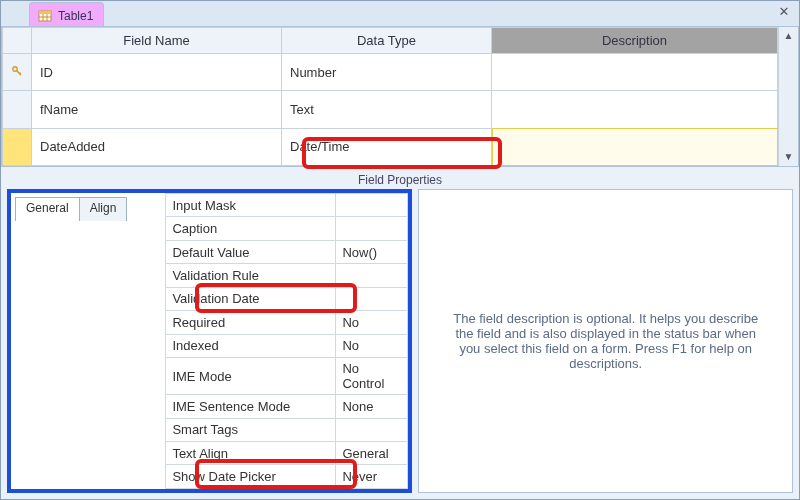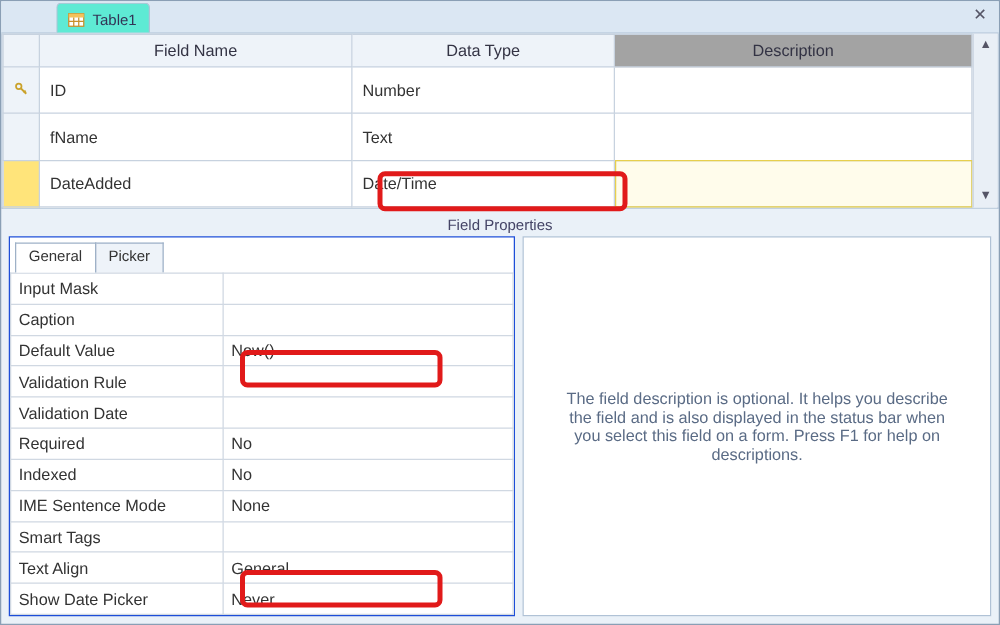--- a/index.html
+++ b/index.html
@@ -23,23 +23,23 @@
   .titlebar {
     height: 26px;
     position: relative;
     background: #dbe7f3;
     border-bottom: 1px solid #b0c2d6;
     display: flex;
     align-items: flex-end;
   }
   .tab-title {
     height: 24px;
-    margin-left: 44px;
+    margin-left: 28px;
     padding: 2px 10px 0 8px;
-    background: #5eead4;
+    background: #f0abfc;
     border: 1px solid #b0c2d6;
     border-bottom: none;
     border-radius: 4px 4px 0 0;
     display: flex;
     align-items: center;
     gap: 6px;
     font-size: 12px;
     color: #335;
   }
   .tab-icon {
@@ -141,24 +141,25 @@
   
   .lower {
     flex: 1 1 auto;
     display: flex;
     gap: 6px;
     padding: 0 6px 6px 6px;
   }
   .props-panel {
     flex: 1 1 52%;
     background: #fff;
-    border: 1px solid #1d4ed8;
-    position: relative;
-    display: flex;
-    flex-direction: column;
+    border: 4px solid #1d4ed8;
+    position: relative;
+    display: flex;
+    flex-direction: row;
+    gap: 39px;
   }
   .help-panel {
     flex: 1 1 48%;
     background: #fff;
     border: 1px solid #b0c2d6;
     display: flex;
     align-items: center;
     justify-content: flex-end;
     padding: 20px 26px;
     color: #5a6b85;
@@ -272,21 +273,21 @@
     <div class="hl-red hl-dt"></div>
   </div>
 
   <div class="props-label">Field Properties</div>
 
   <div class="lower">
 
     <div class="props-panel">
       <div class="prop-tabs">
         <div class="prop-tab active">General</div>
-        <div class="prop-tab">Picker</div>
+        <div class="prop-tab">Align</div>
       </div>
       <table class="prop-table">
         <tbody>
           <tr>
               <td class="label">Input Mask</td>
               <td class="value"></td>
             </tr>
           <tr>
               <td class="label">Caption</td>
               <td class="value"></td>
@@ -303,20 +304,24 @@
               <td class="label">Validation Date</td>
               <td class="value"></td>
             </tr>
           <tr>
               <td class="label">Required</td>
               <td class="value">No</td>
             </tr>
           <tr>
               <td class="label">Indexed</td>
               <td class="value">No</td>
+            </tr>
+          <tr>
+              <td class="label">IME Mode</td>
+              <td class="value">No Control</td>
             </tr>
           <tr>
               <td class="label">IME Sentence Mode</td>
               <td class="value">None</td>
             </tr>
           <tr>
               <td class="label">Smart Tags</td>
               <td class="value"></td>
             </tr>
           <tr>

